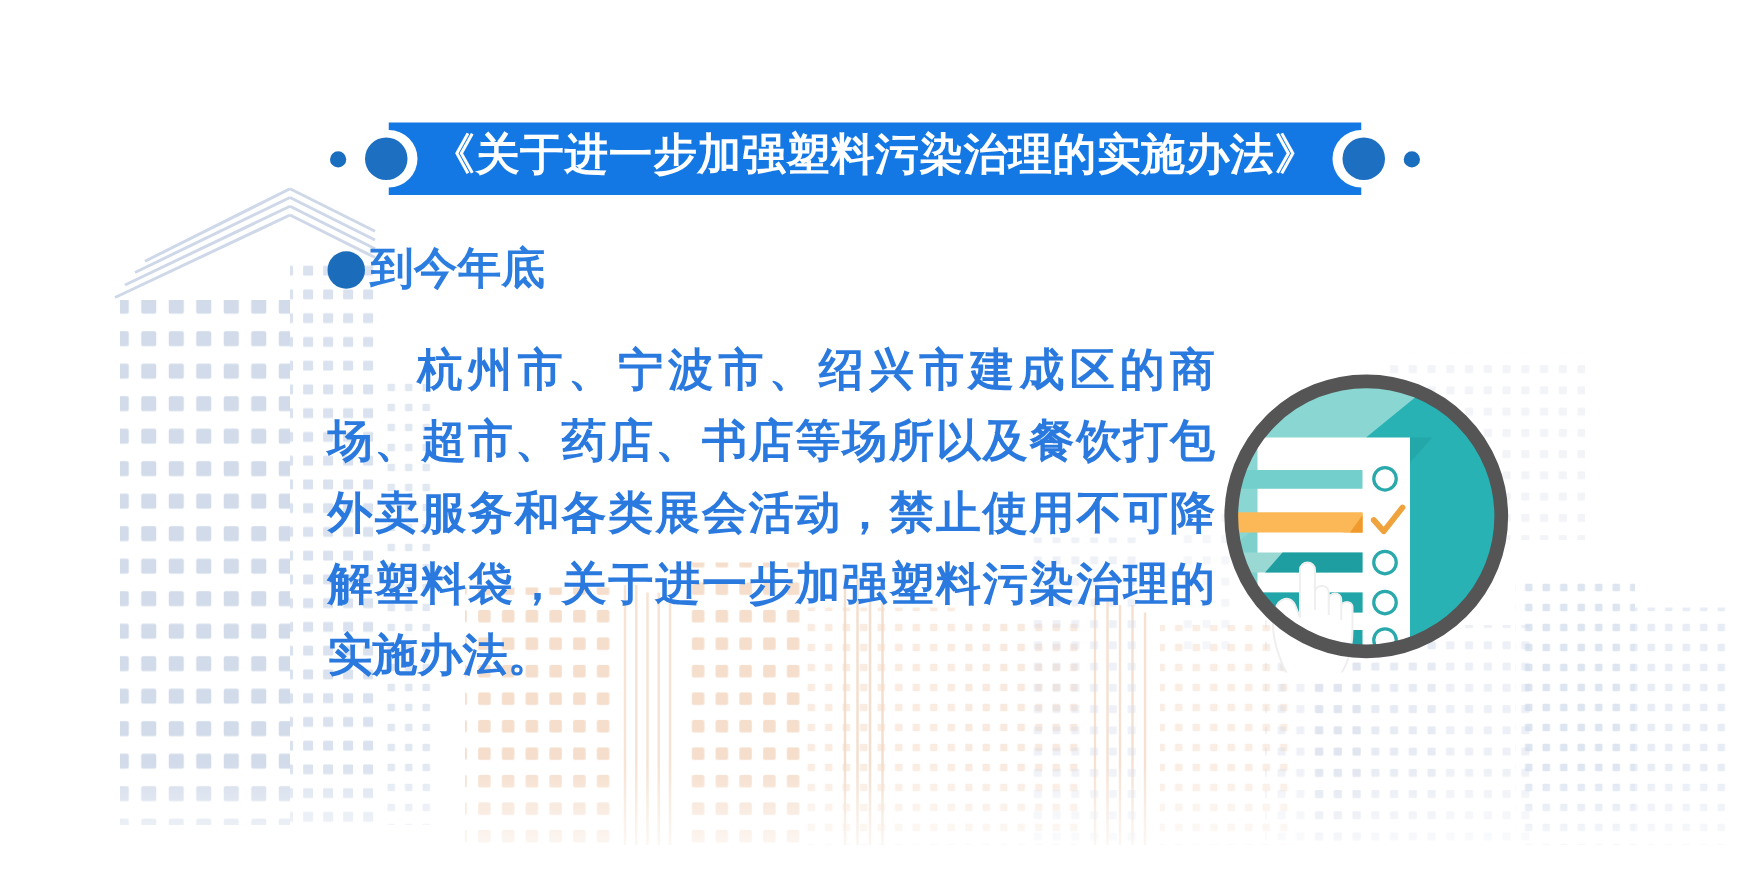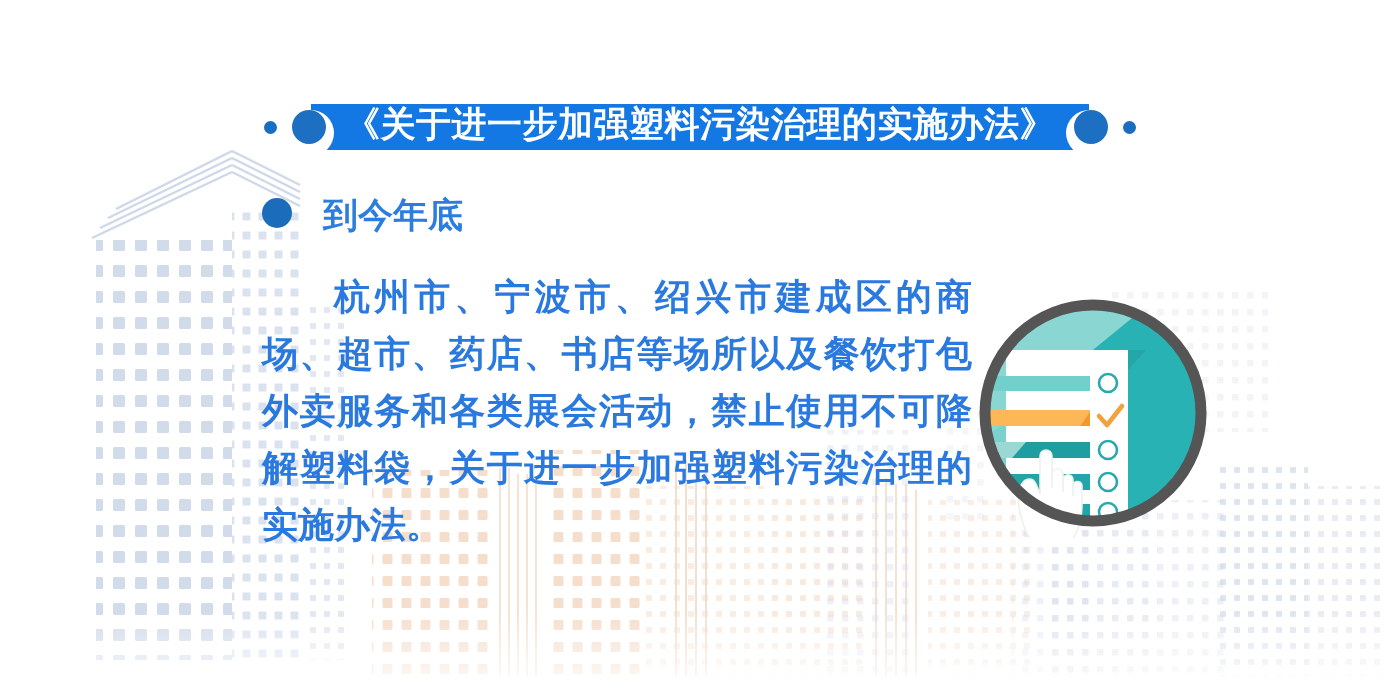--- a/index.html
+++ b/index.html
@@ -41,24 +41,24 @@
 
   .banner-wrap {
     position:relative;
     height:58px;
     display:flex; align-items:center;
     margin:0 -17px;
     z-index:2;
   }
   .banner-body {
     position:relative;
-    height:46px;
+    height:58px;
     background:#1478e4;
-    display:flex; align-items:flex-start;
-    padding:3px 34px;
+    display:flex; align-items:flex-end;
+    padding:14px 34px;
     color:#ffffff;
     white-space:nowrap;
   }
   
   .banner-notch {
     position:absolute;
     width:46px; height:46px;
     border-radius:50%;
     background:#ffffff;
     top:6px;
@@ -73,21 +73,21 @@
     letter-spacing:0.5px;
     line-height:1;
     color:#ffffff;
     position:relative; z-index:4;
   }
 
   
   #subtitle-row {
     position:absolute;
     left:262px; top:198px;
-    display:flex; gap:31px;
+    display:flex; align-items:center; gap:4px;
     z-index:5;
   }
   #subtitle-bullet {
     width:30px; height:30px; border-radius:50%;
     background:#1b6cbb;
     flex:0 0 auto;
   }
   #subtitle-text {
     font-size:35px; font-weight:700;
     color:#2c7de0;

